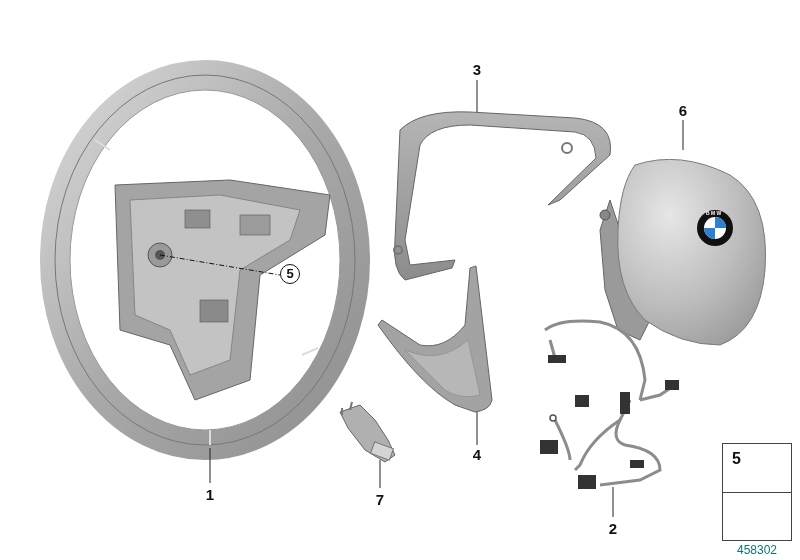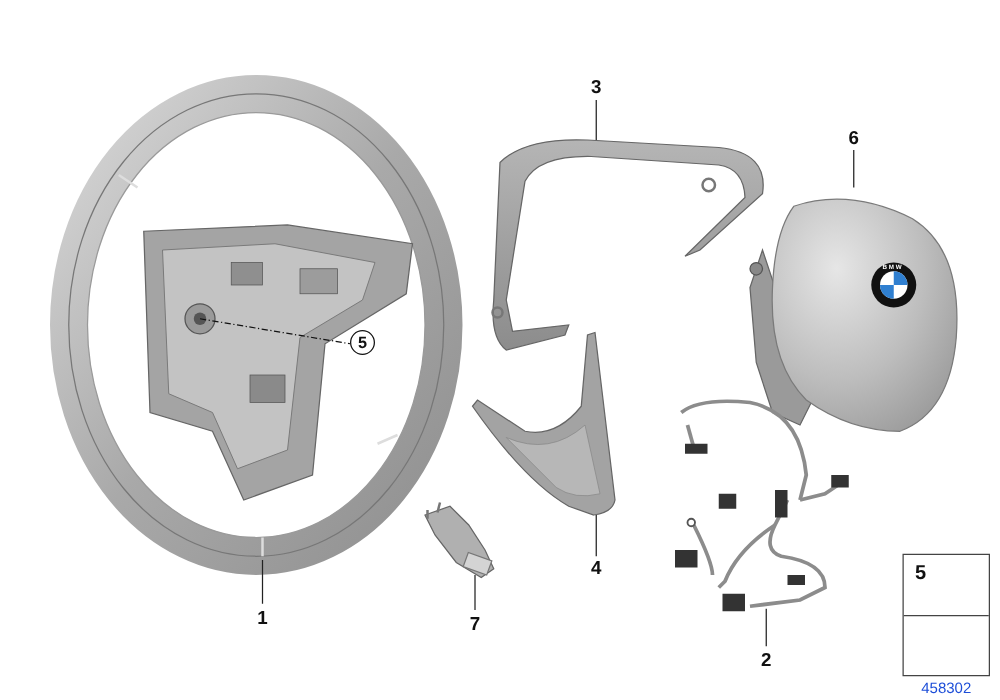--- a/index.html
+++ b/index.html
@@ -3,21 +3,21 @@
 <meta charset="utf-8">
 <style>
   html, body { margin:0; padding:0; background:#ffffff; }
   body { width:800px; height:560px; position:relative; overflow:hidden; font-family:"Liberation Sans", sans-serif; }
   .canvas { position:absolute; left:0; top:0; width:800px; height:560px; }
   .callout { position:absolute; font-family:"Liberation Sans", sans-serif; font-weight:bold; font-size:15px; color:#111; line-height:1; transform:translateX(-50%); }
   .circ { position:absolute; width:18px; height:18px; border:1.5px solid #111; border-radius:50%; font-weight:bold; font-size:13px; text-align:center; line-height:18px; color:#111; background:#fff; }
   .legend-box { position:absolute; left:722px; top:443px; width:68px; height:96px; border:1px solid #444; background:#fff; }
   .legend-top { position:absolute; left:0; top:0; width:68px; height:48px; border-bottom:1px solid #444; }
   .legend-num { position:absolute; left:9px; top:6px; font-weight:bold; font-size:16px; color:#111; }
-  .docnum { position:absolute; left:737px; top:543px; font-size:12px; color:#1d4ed8; }
+  .docnum { position:absolute; left:737px; top:543px; font-size:12px; color:#0f766e; }
 </style>
 </head>
 <body>
 
 <div class="canvas">
   <svg width="800" height="560" viewBox="0 0 800 560" style="position:absolute;left:0;top:0">
     <defs>
       <linearGradient id="rimG" x1="0" y1="0" x2="1" y2="1">
         <stop offset="0" stop-color="#d9d9d9"></stop>
         <stop offset="0.5" stop-color="#a9a9a9"></stop>

